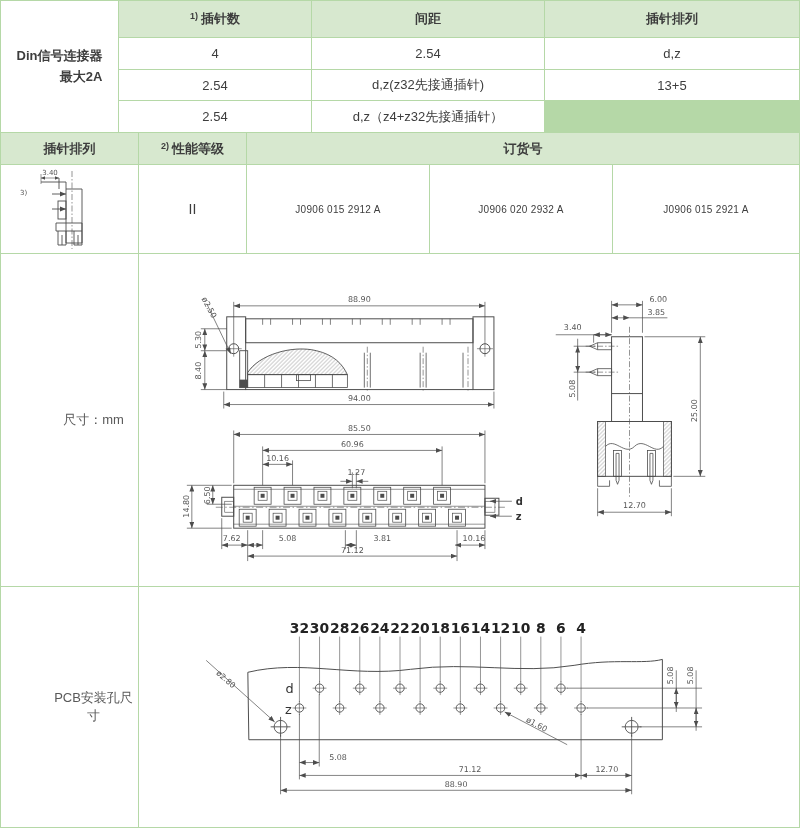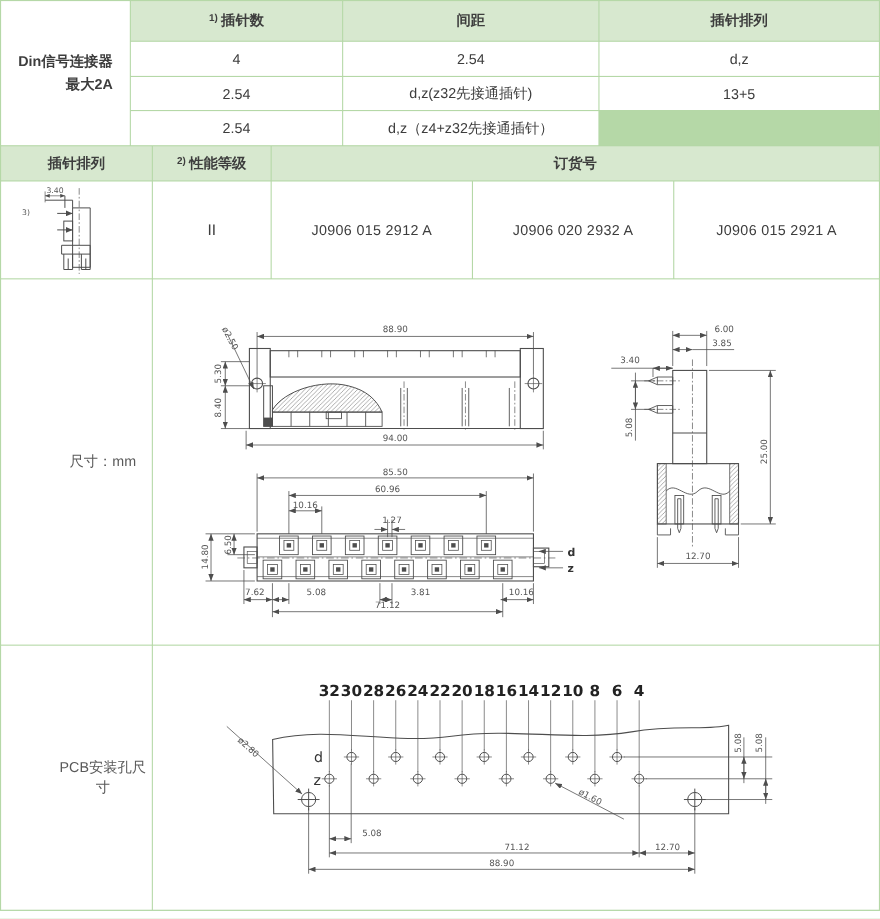--- a/index.html
+++ b/index.html
@@ -15,21 +15,21 @@
   .sec{display:grid;gap:1px;background:var(--bd);}
   .sec1{grid-template-columns:117px 192px 232px auto;grid-template-rows:36px 31px 30px 31px;}
   .sec2{grid-template-columns:137px 107px 182px 182px auto;grid-template-rows:31px 88px;}
   .sec3{grid-template-columns:137px auto;height:332px;}
   .sec4{grid-template-columns:137px auto;height:240px;}
   .cell{background:#fff;display:flex;align-items:center;justify-content:center;text-align:center;font-size:13px;}
   .hdr{background:var(--hdr);font-weight:bold;font-size:13px;}
   .sup{font-size:9px;vertical-align:top;position:relative;top:-3px;margin-right:3px;font-weight:bold;}
   .product{font-weight:bold;line-height:1.55;text-align:right;}
   .seclabel{color:#595959;font-size:13px;padding-left:48px;}
-  .order{font-size:13px;letter-spacing:.3px;}
+  .order{font-size:10px;letter-spacing:.3px;}
   .grade{font-size:14px;}
   .drawcell{background:#fff;position:relative;}
   .pincell{background:#fff;position:relative;display:flex;align-items:flex-start;justify-content:center;}
   svg text{font-family:"DejaVu Sans","Liberation Sans",sans-serif;}
   .dt{font-size:8px;fill:var(--dim);}
   .dts{font-size:7px;fill:var(--dim);}
   .pinnum{font-size:14px;font-weight:bold;fill:#222;}
   .rowlbl{font-size:13px;fill:#333;}
 </style>
 </head>

